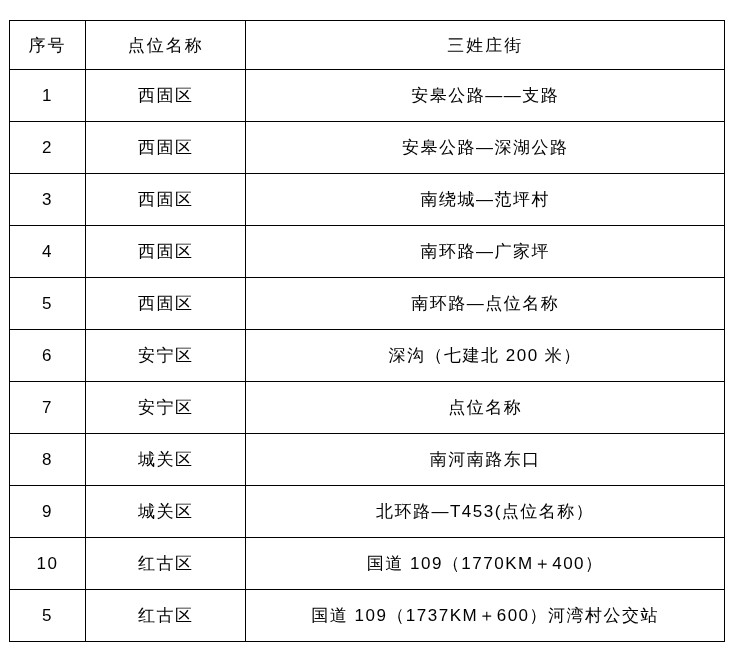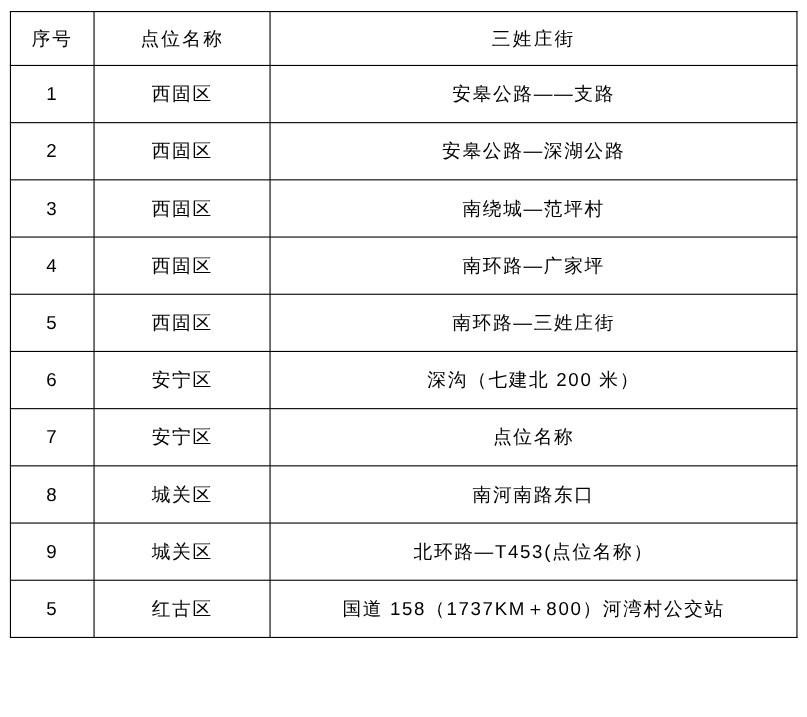--- a/index.html
+++ b/index.html
@@ -10,21 +10,21 @@
   body {
     width: 734px;
     height: 652px;
     font-family: "Liberation Sans", sans-serif;
     color: #000000;
   }
   .sheet {
     width: 734px;
     height: 652px;
     box-sizing: border-box;
-    padding: 10px 9px 10px 9px;
+    padding: 20px 9px 10px 9px;
     background: #ffffff;
   }
   table.point-table {
     border-collapse: collapse;
     table-layout: fixed;
     width: 716px;
     border: 1px solid #000000;
   }
   table.point-table td,
   table.point-table th {
@@ -90,21 +90,21 @@
         <td class="name">南绕城—范坪村</td>
       </tr>
       <tr>
         <td class="idx">4</td>
         <td>西固区</td>
         <td class="name">南环路—广家坪</td>
       </tr>
       <tr>
         <td class="idx">5</td>
         <td>西固区</td>
-        <td class="name">南环路—三姓庄街</td>
+        <td class="name">南环路—点位名称</td>
       </tr>
       <tr>
         <td class="idx">6</td>
         <td>安宁区</td>
         <td class="name">深沟（七建北 200 米）</td>
       </tr>
       <tr>
         <td class="idx">7</td>
         <td>安宁区</td>
         <td class="name">点位名称</td>
@@ -113,19 +113,24 @@
         <td class="idx">8</td>
         <td>城关区</td>
         <td class="name">南河南路东口</td>
       </tr>
       <tr>
         <td class="idx">9</td>
         <td>城关区</td>
         <td class="name">北环路—T453(点位名称）</td>
       </tr>
       <tr>
+        <td class="idx">10</td>
+        <td>红古区</td>
+        <td class="name">国道 109（1770KM＋400）</td>
+      </tr>
+      <tr>
         <td class="idx">5</td>
         <td>红古区</td>
-        <td class="name">国道 158（1737KM＋800）河湾村公交站</td>
+        <td class="name">国道 109（1737KM＋600）河湾村公交站</td>
       </tr>
     </tbody>
   </table>
 </div>
 
 </body></html>

